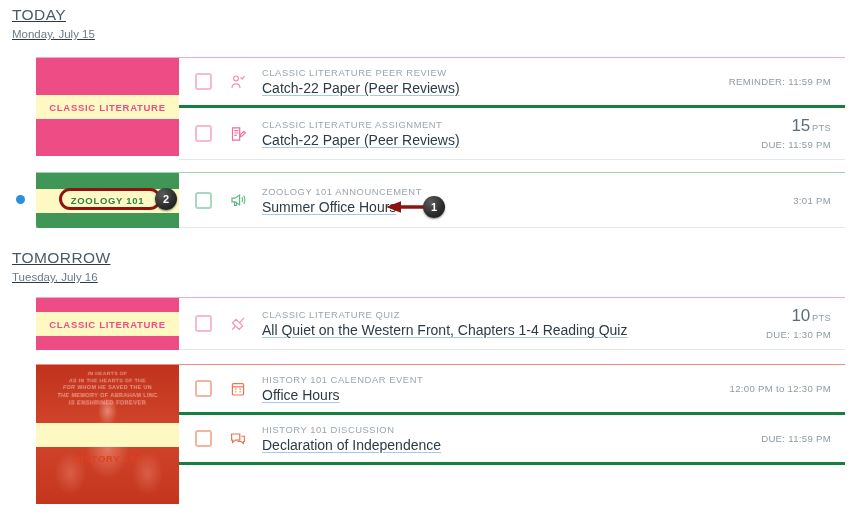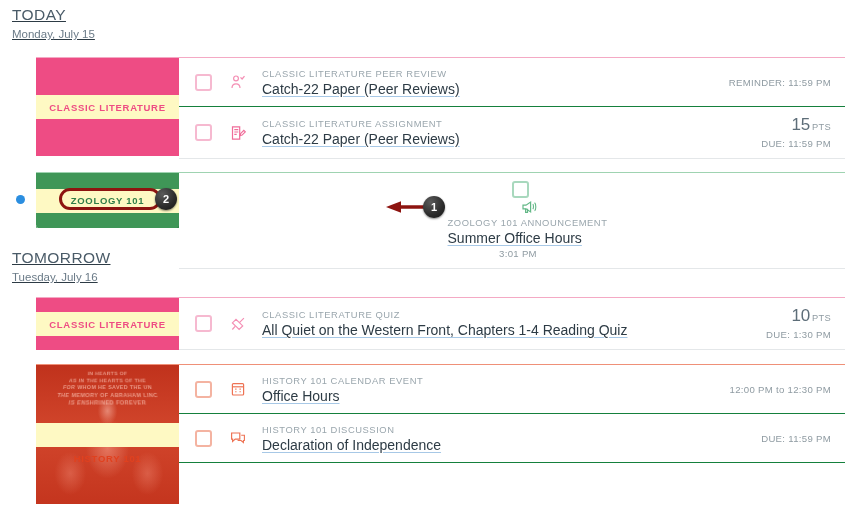--- a/index.html
+++ b/index.html
@@ -75,21 +75,21 @@
     font-size:5.4px; letter-spacing:.35px; line-height:7.6px;
     color: rgba(255,205,190,.62); font-weight:bold;
     transform: perspective(60px) rotateX(14deg);
     pointer-events:none;
   }
 
   
   .items { flex: 1 1 auto; display: flex; flex-direction: column; }
   .item-row {
     display: flex; align-items: center; padding: 8px 0 8px 16px;
-    border-bottom: 1px solid #15803d; min-height: 49px;
+    border-bottom: 3px solid #15803d; min-height: 49px;
   }
   .item-row.last { border-bottom: 1px solid #e4e7e9; }
 
   .chk {
     width: 17px; height: 17px; border-radius: 3px; border: 2px solid #ccc;
     flex: 0 0 17px; background:#fff;
   }
   .type-icon {
     width: 18px; height: 18px; margin-left: 17px; flex: 0 0 18px;
     display:flex; align-items:center; justify-content:center;
@@ -212,21 +212,21 @@
 
   <div style="position:absolute;left:0;top:172px;width:855px;">
     <div class="group-top-rule" style="background:#9fd3b1;"></div>
     <div class="group">
       <div class="course-card tex-leaf" style="height:55px;">
         <div class="card-label-band">
           <span class="card-label" style="color:#2f7d48;position:relative;z-index:3;">ZOOLOGY 101</span>
         </div>
       </div>
       <div class="items">
-        <div class="item-row last" style="min-height:55px;flex-direction:column;">
+        <div class="item-row last" style="min-height:55px;">
           <div class="chk" style="border-color:#a8d8bd;"></div>
           <div class="type-icon">
             <svg viewBox="0 0 16 16" fill="none" stroke="#63b887" stroke-width="1.2">
               <path d="M2 6.2h3l4.6-3.1v9.8L5 9.8H2z"></path>
               <path d="M4.6 9.8v3.6h1.9V9.8"></path>
               <path d="M11.8 5.2c.9.8.9 4 0 5" stroke-width="1.1"></path>
               <path d="M13.6 3.6c1.6 1.6 1.6 7.2 0 8.2" stroke-width="1.1"></path>
             </svg>
           </div>
           <div class="item-text">

